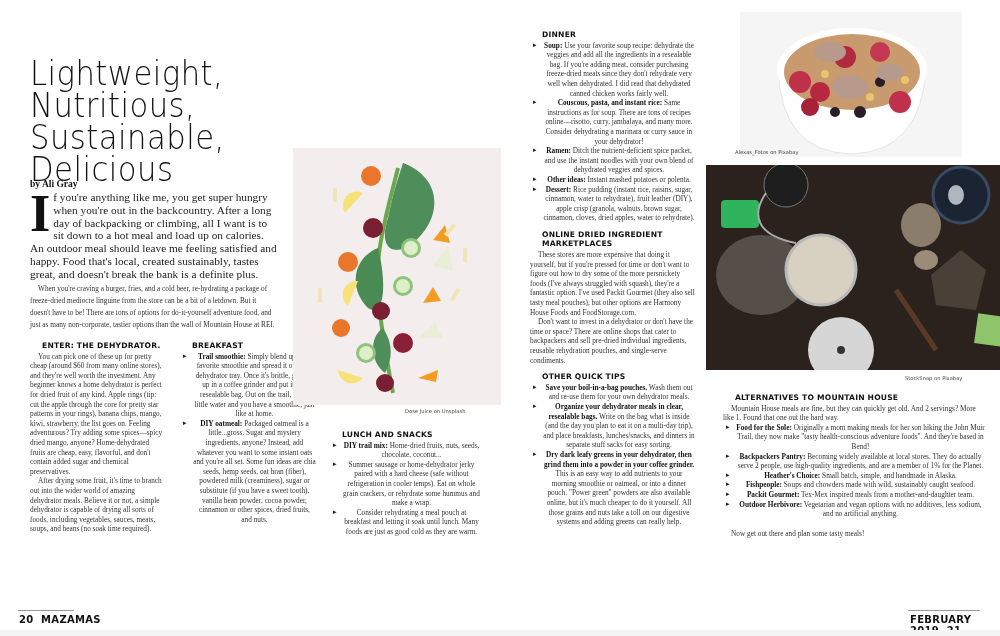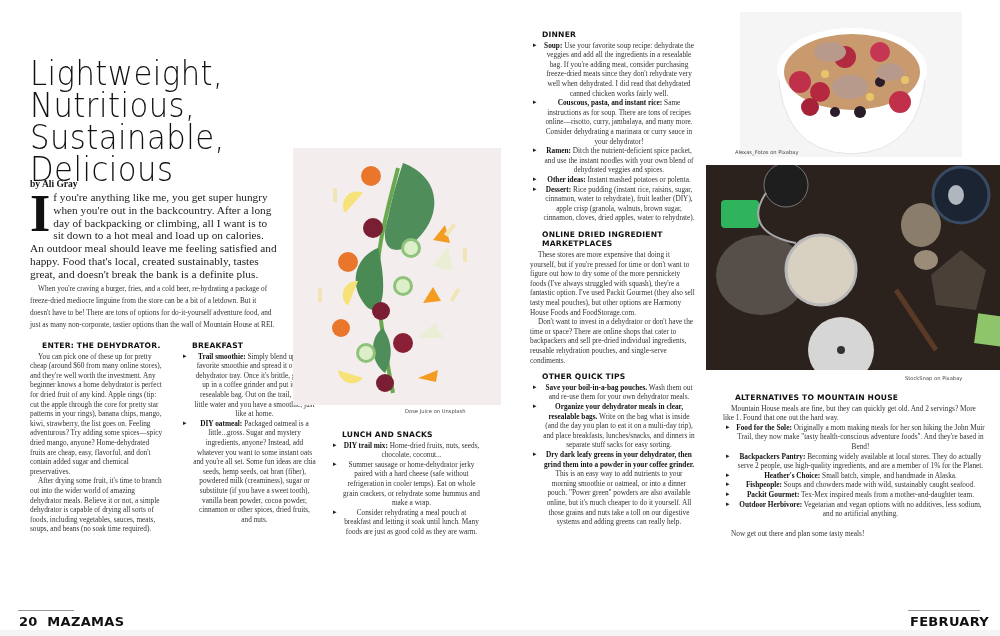--- a/index.html
+++ b/index.html
@@ -29,21 +29,21 @@
   .c1 { left: 30px; top: 341px; width: 135px; }
   .c2 { left: 180px; top: 341px; width: 136px; }
   .c3 { left: 330px; top: 430px; width: 150px; }
   .c4 { left: 530px; top: 30px; width: 165px; }
   .c5 { left: 723px; top: 393px; width: 262px; }
   .photo { overflow: hidden; }
   .p-veg { left: 293px; top: 148px; width: 208px; height: 257px; background: #f2eded; }
   .p-bowl { left: 740px; top: 12px; width: 222px; height: 145px; background: #f5f5f5; }
   .p-camp { left: 706px; top: 165px; width: 294px; height: 205px; background: #2a211c; }
   .credit { font-family: "DejaVu Sans", sans-serif; font-size: 5.2px; color: #444; }
-  .footer { font-family: "DejaVu Sans", sans-serif; font-weight: bold; font-size: 13px; color: #111; letter-spacing: 0.3px; }
+  .footer { font-family: "DejaVu Sans", sans-serif; font-weight: bold; font-size: 10px; color: #111; letter-spacing: 0.3px; }
   .rule { height: 1px; background: #999; }
   .gutter { left: 0; top: 630px; width: 1000px; height: 6px; background: #f4f4f4; }
 </style>
 </head>
 <body>
 
 <div class="abs title">
   <div>Lightweight,</div>
   <div>Nutritious, Sustainable,</div>
   <div>Delicious</div>

